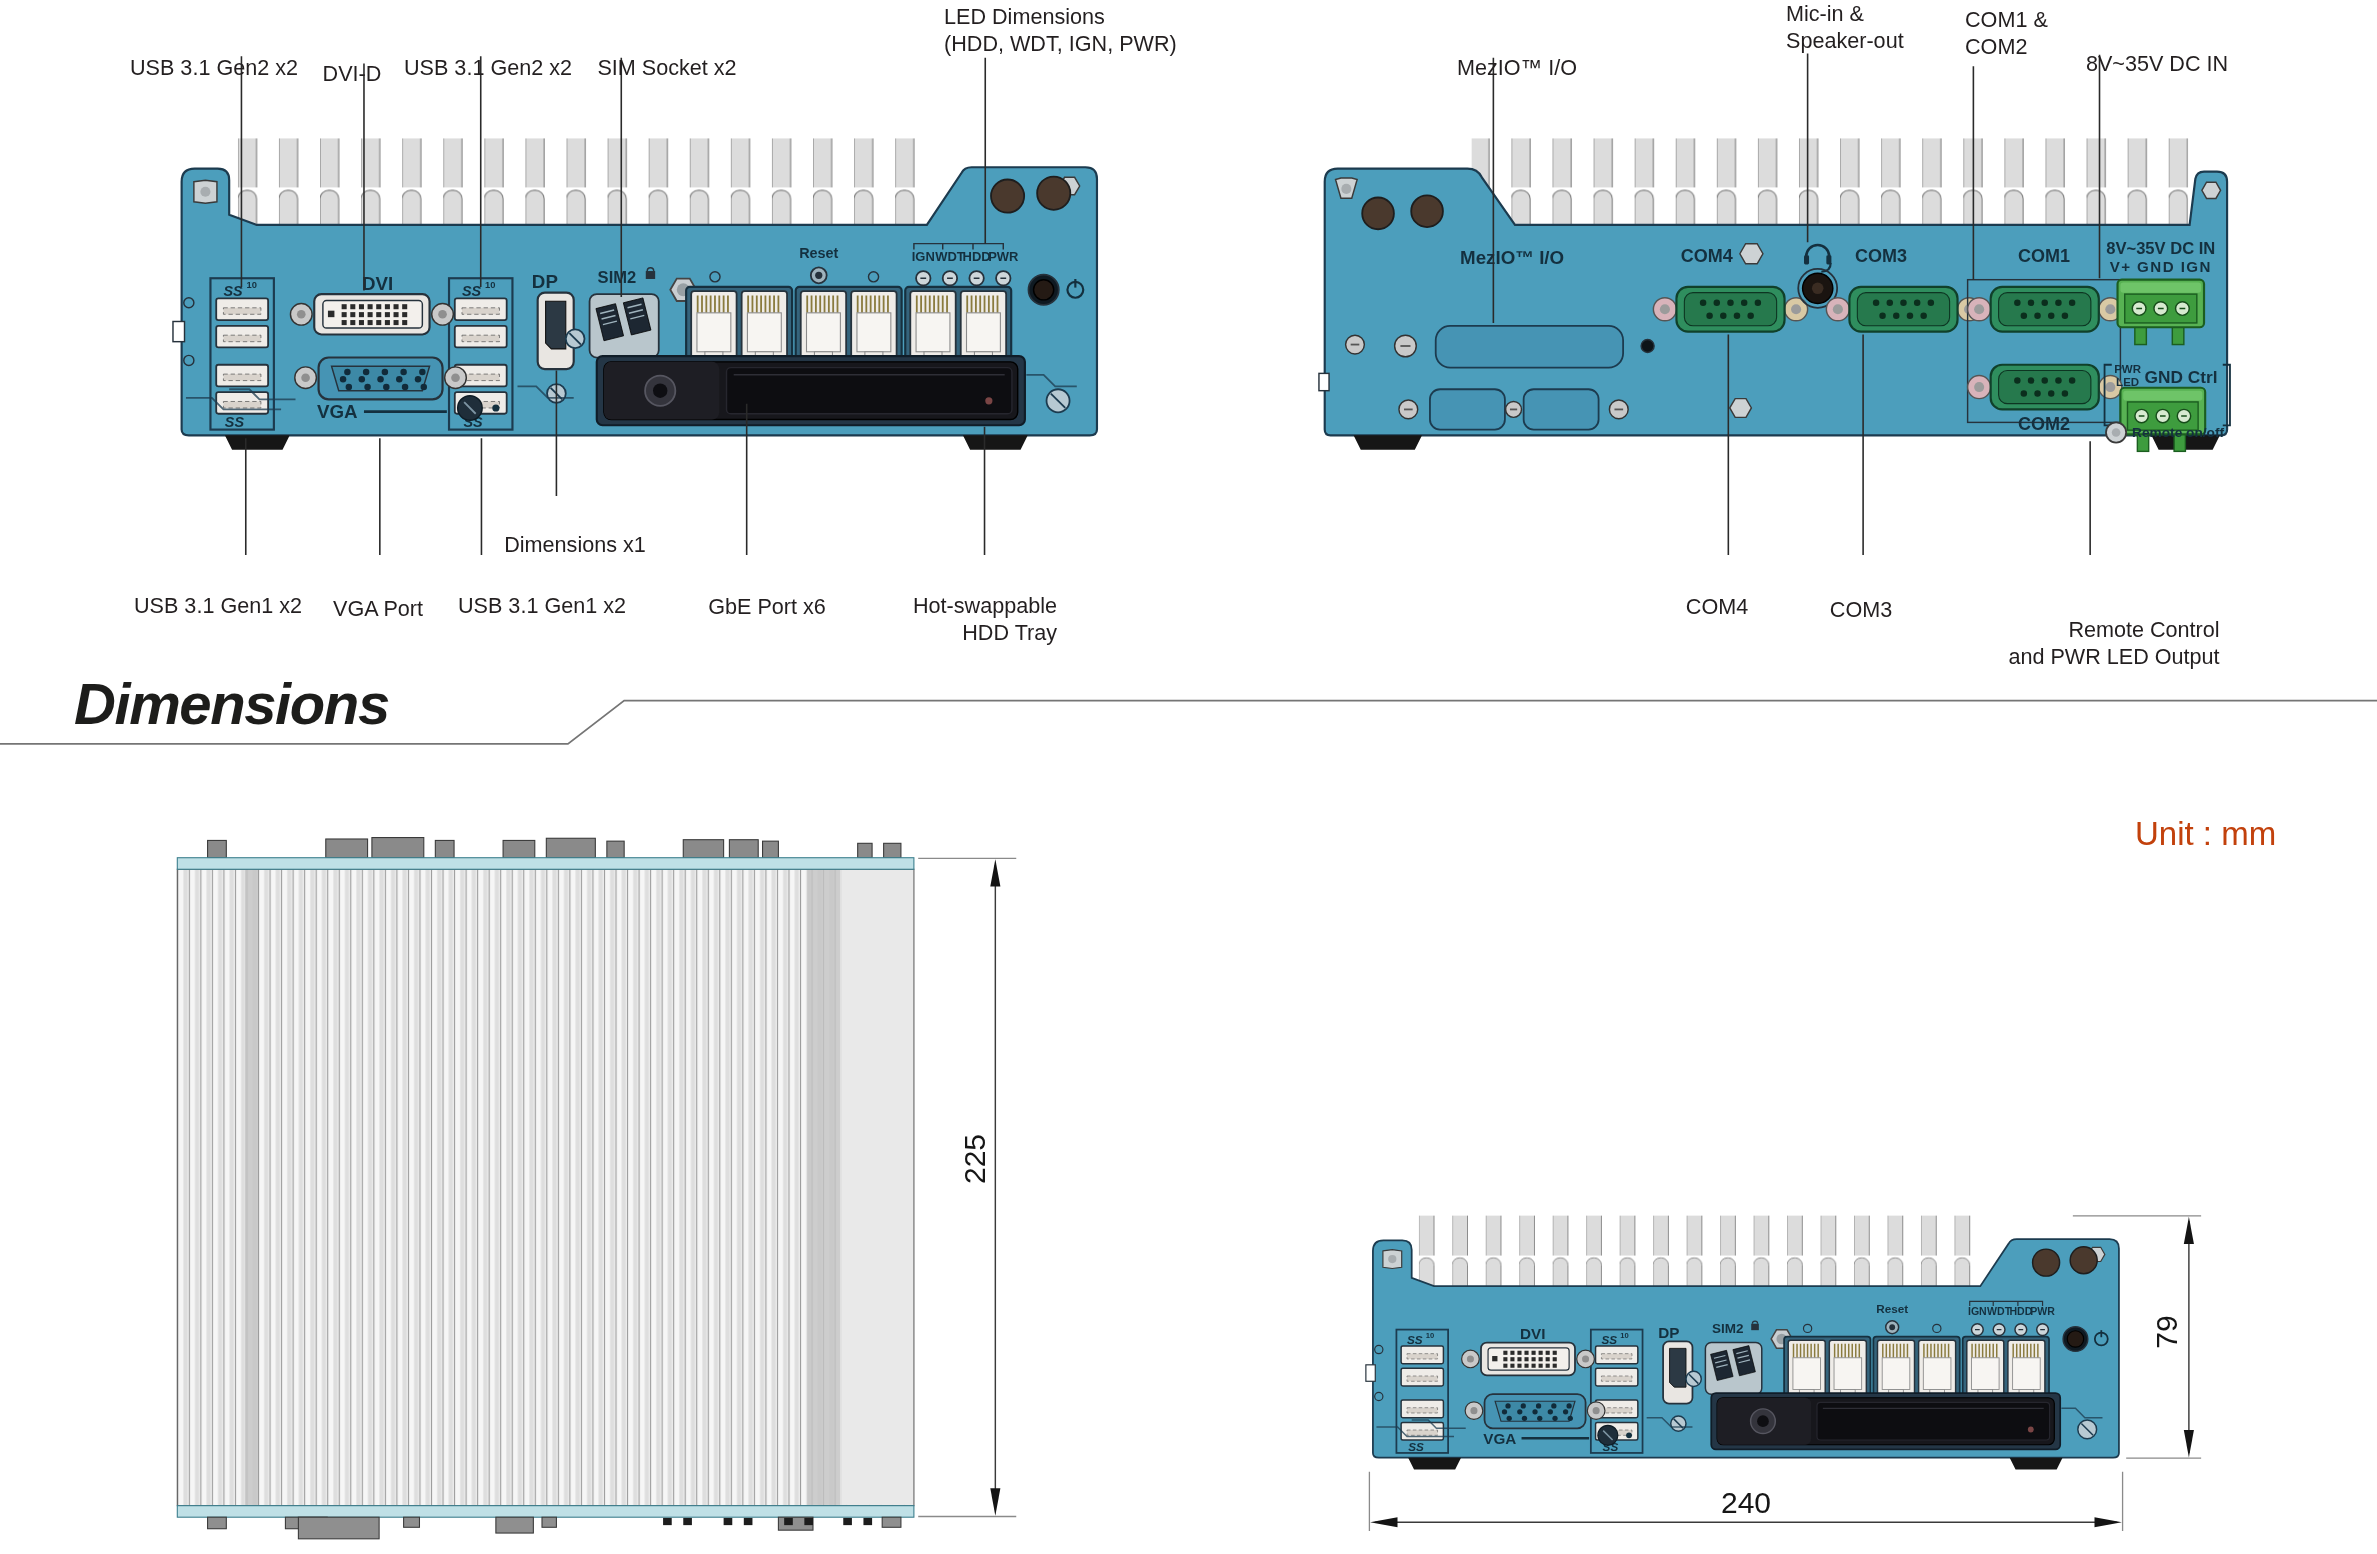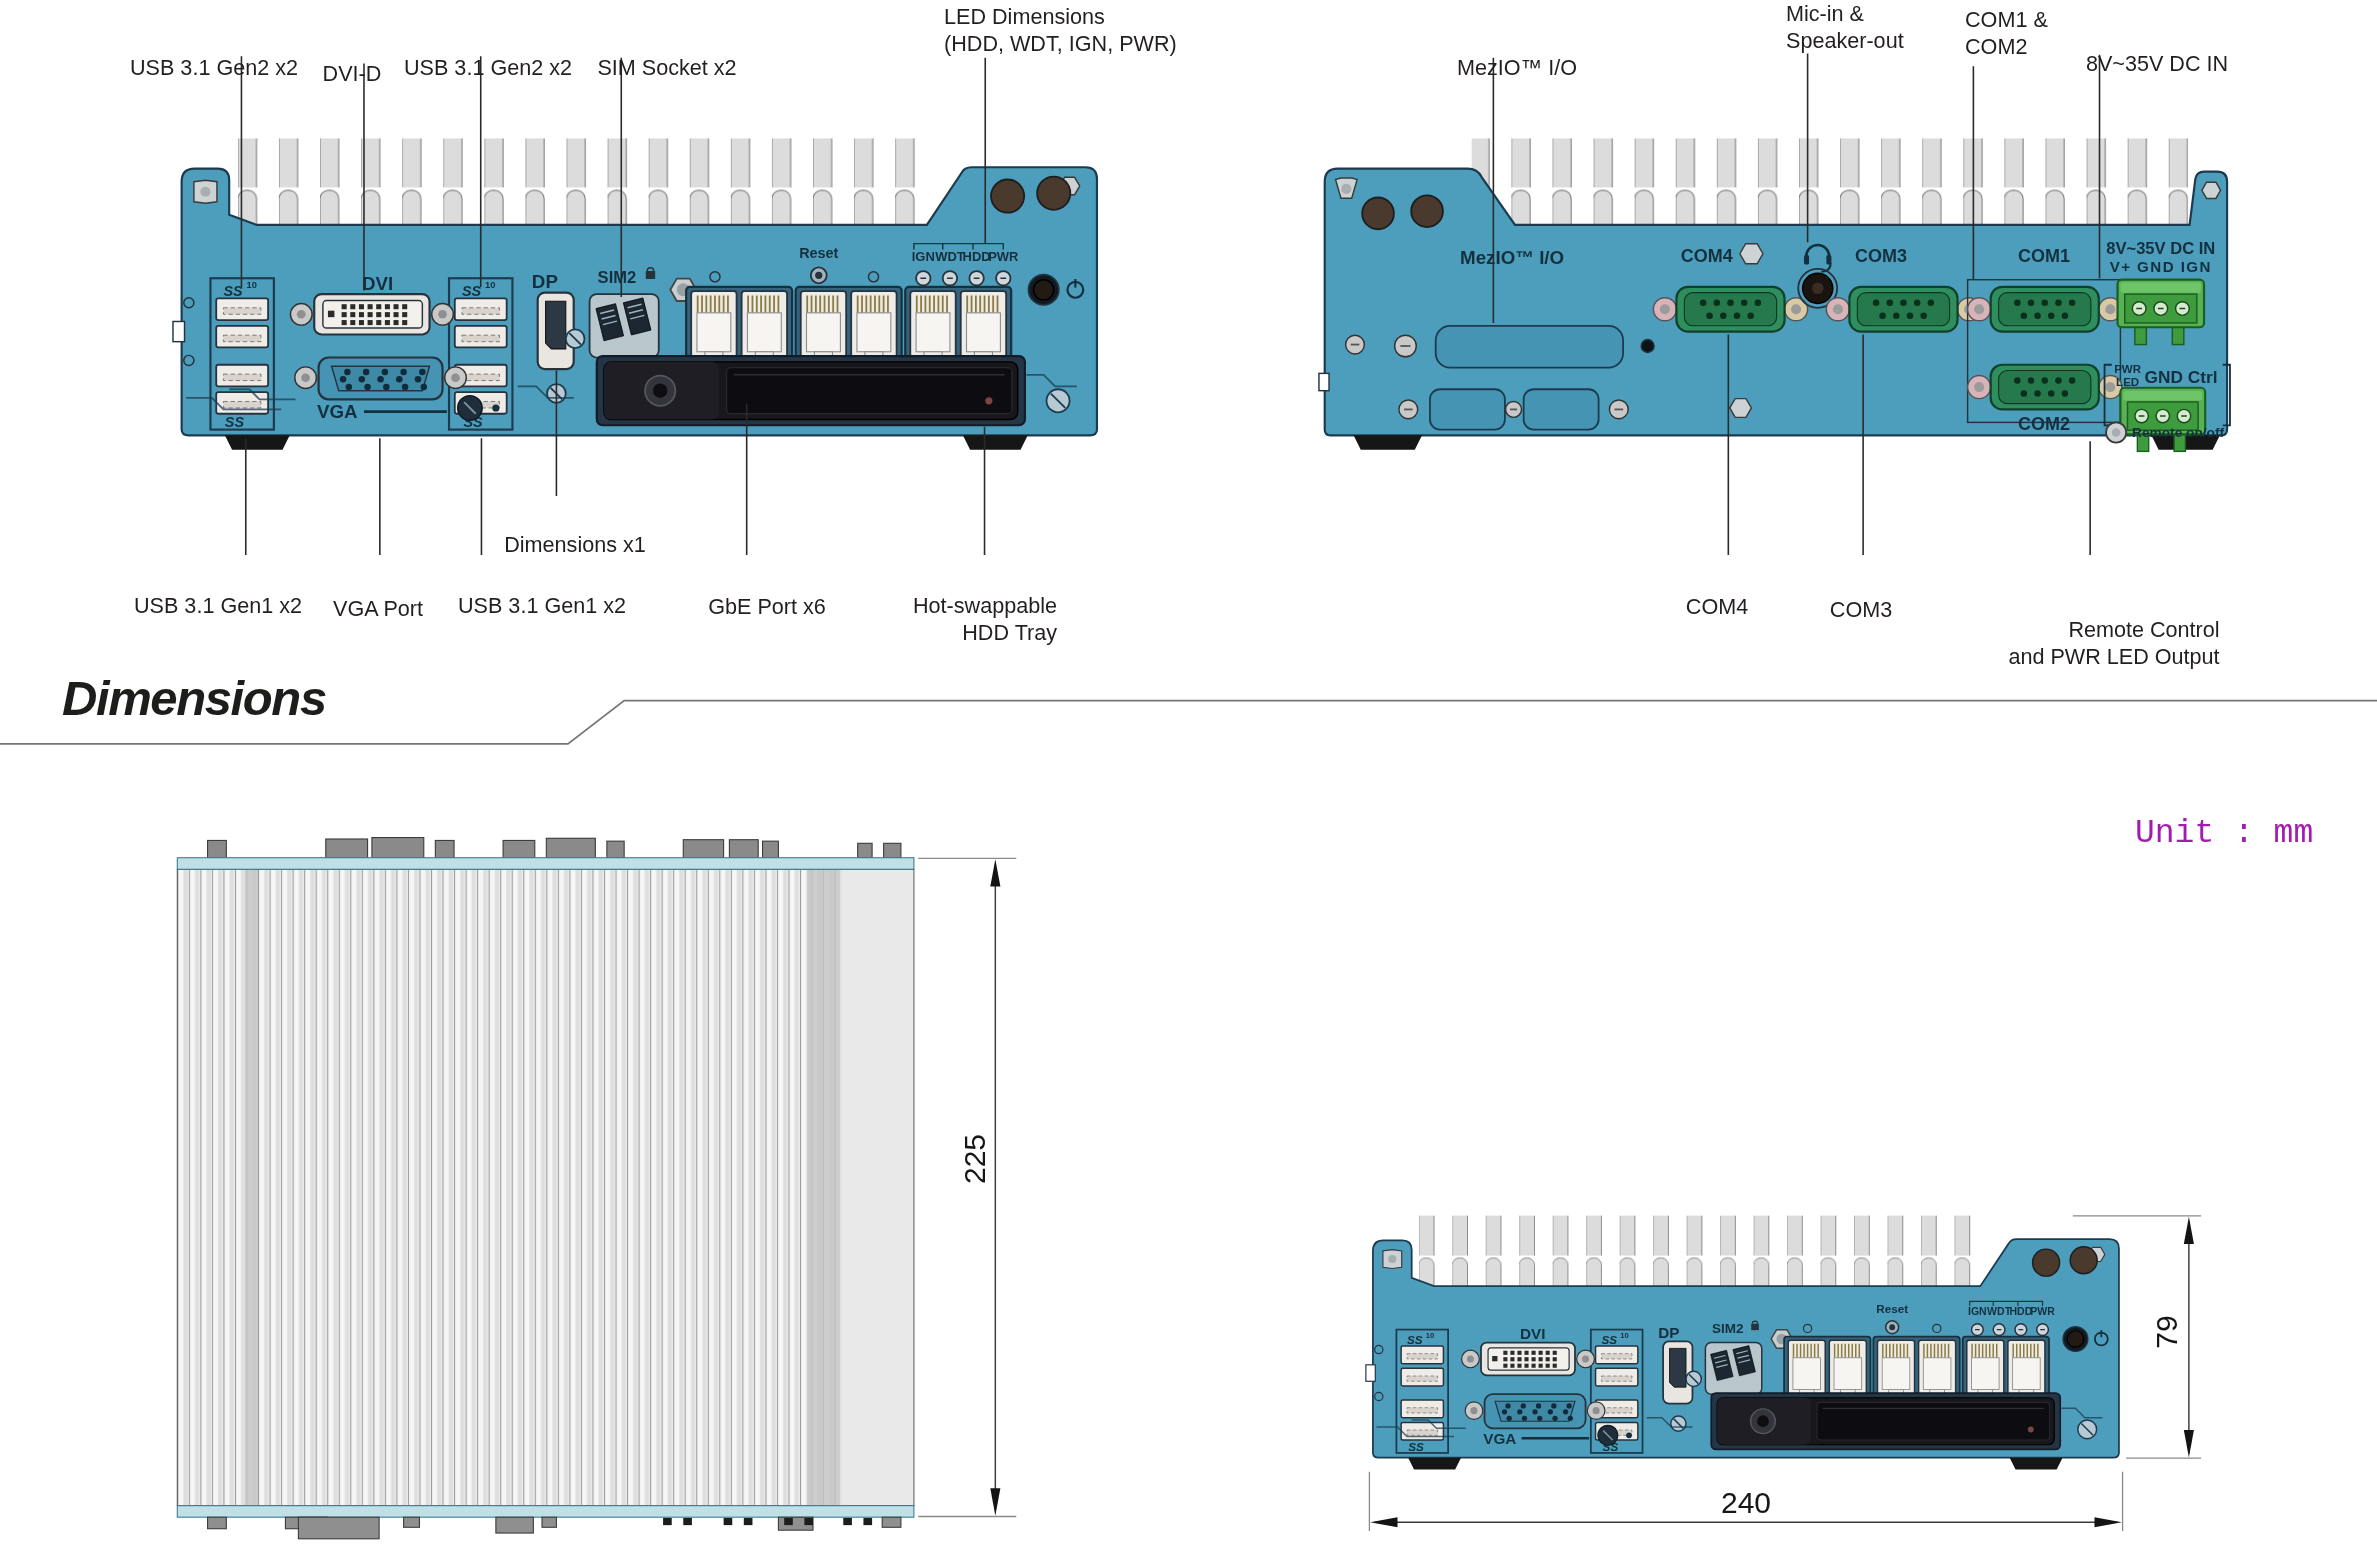--- a/index.html
+++ b/index.html
@@ -6,23 +6,23 @@
   body{width:2377px;height:1554px;position:relative;background:#fff;
        font-family:"Liberation Sans",sans-serif;color:#231f20;overflow:hidden;}
   svg{position:absolute;left:0;top:0;}
   svg text{font-family:"Liberation Sans",sans-serif;}
   .pl{font-weight:bold;fill:#14303f;}
   .callout{position:absolute;font-size:21.6px;line-height:27px;white-space:nowrap;color:#231f20;}
   .ctr{transform:translateX(-50%);text-align:center;margin-top:28px;}
   .dimnum{position:absolute;font-size:30px;color:#161616;white-space:nowrap;}
   .rot{transform:translate(-50%,-50%) rotate(-90deg);}
   .ctrx{transform:translateX(-50%);}
-  .title{position:absolute;left:62px;top:670px;font-size:49px;font-style:italic;font-weight:800;
+  .title{position:absolute;left:74px;top:670px;font-size:58px;font-style:italic;font-weight:800;
          letter-spacing:-1.4px;color:#1d1d1b;}
-  .unit{position:absolute;left:2135px;top:815px;font-size:33px;color:#a21caf;font-family:Liberation Mono, monospace;}
+  .unit{position:absolute;left:2135px;top:815px;font-size:33px;color:#c2410c;}
 </style>
 </head>
 <body>
 
 <svg width="2377" height="1554" viewBox="0 0 3298 2156">
   <defs>
     <pattern id="finp" x="330" y="0" width="57" height="130" patternUnits="userSpaceOnUse">
       <rect x="0" y="4" width="26" height="140" rx="12" fill="#dcdcdc" stroke="#7f7f7f" stroke-width="1.5"></rect>
     </pattern>
     <pattern id="topp" x="246" y="0" width="16" height="20" patternUnits="userSpaceOnUse">

